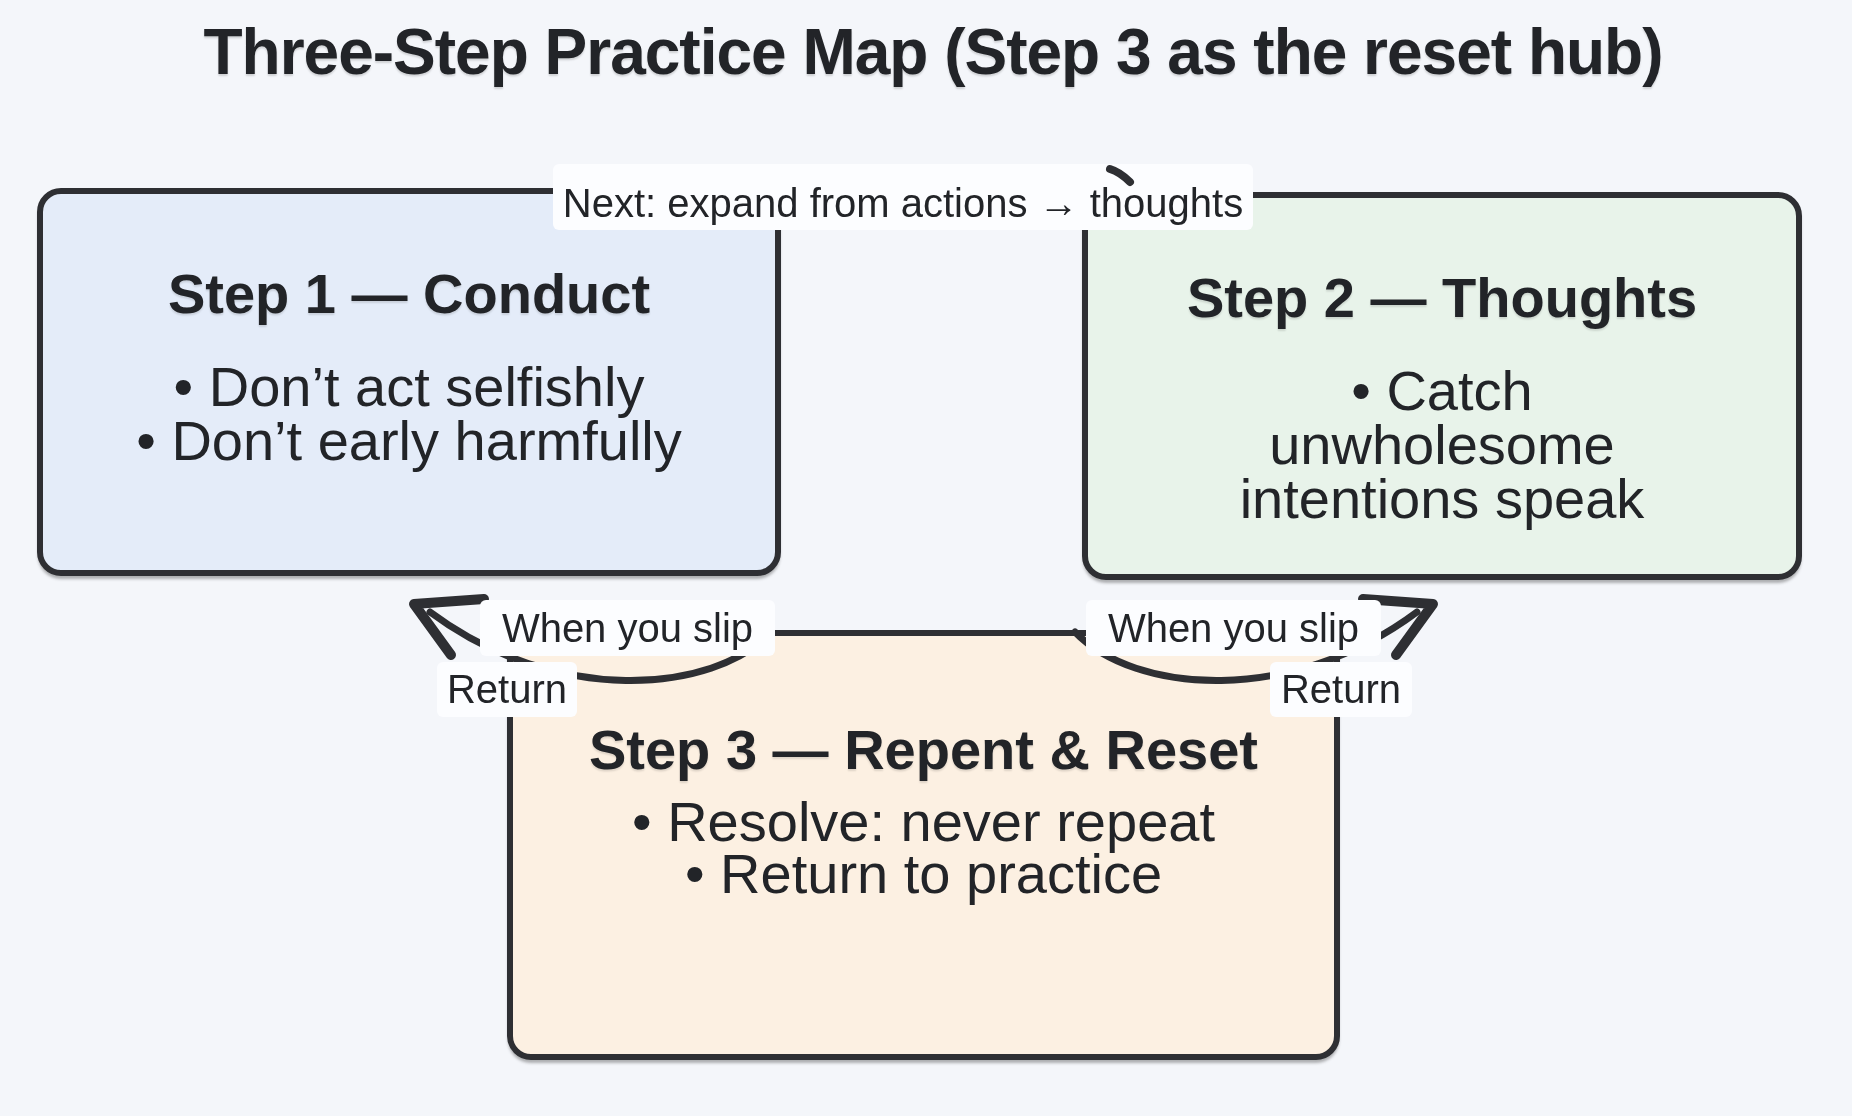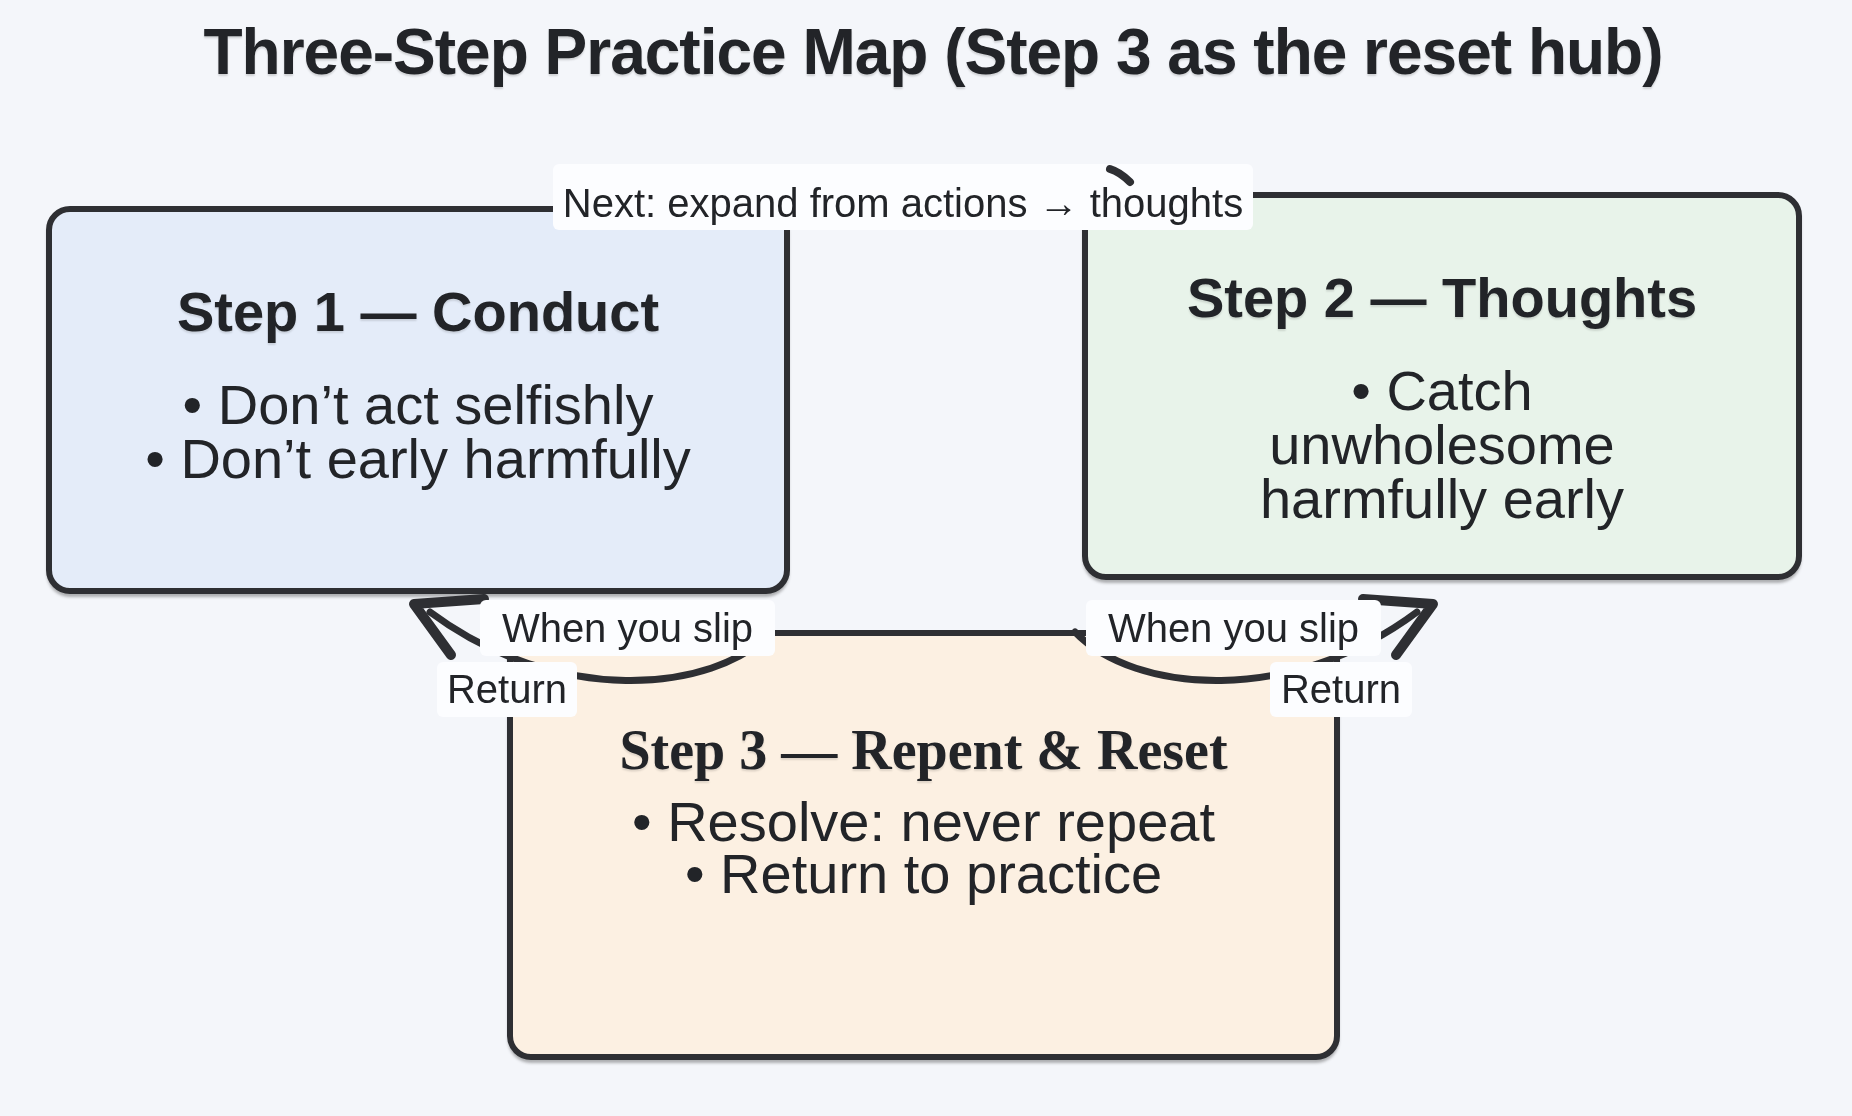--- a/index.html
+++ b/index.html
@@ -35,33 +35,33 @@
     position:absolute;
     background:#fff;
     border:6px solid var(--border);
     border-radius:24px;
     z-index:1;
     display:flex;
     flex-direction:column;
     align-items:center;
     box-shadow:0 4px 3px -1px rgba(40,40,40,0.35);
   }
-  .box-step1{left:37px;top:206px;width:744px;height:388px;background:var(--step1-fill);margin-left:9px;}
+  .box-step1{left:37px;top:188px;width:744px;height:388px;background:var(--step1-fill);}
   .box-step2{left:1082px;top:192px;width:720px;height:388px;background:var(--step2-fill);}
   .box-step3{left:507px;top:630px;width:833px;height:430px;background:var(--step3-fill);}
   .box-title{
     font-size:56px;
     font-weight:bold;
     line-height:60px;
     text-align:center;
     text-shadow:0 2px 2px rgba(0,0,0,0.12);
     white-space:nowrap;
   }
   .box-step1 .box-title,.box-step2 .box-title{margin-top:70px;}
-  .box-step3 .box-title{margin-top:84px;font-family:Liberation Serif, serif;}
+  .box-step3 .box-title{margin-top:84px;}
   .bullets{
     list-style:none;
     text-align:center;
     font-size:56px;
   }
   .box-step1 .bullets,.box-step2 .bullets{margin-top:36px;}
   .box-step3 .bullets{margin-top:16px;}
   .box-step1 .bullets li,.box-step3 .bullets li{line-height:54px;white-space:nowrap;}
   .box-step3 .bullets li{line-height:52px;}
   .box-step2 .bullets li{line-height:54px;width:424px;}
@@ -109,21 +109,21 @@
     <div class="box-title">Step 1 — Conduct</div>
     <ul class="bullets">
       <li>• Don’t act selfishly</li>
       <li>• Don’t early harmfully</li>
     </ul>
   </div>
 
   <div class="box box-step2">
     <div class="box-title">Step 2 — Thoughts</div>
     <ul class="bullets">
-      <li>• Catch unwholesome harmfully early</li>
+      <li>• Catch unwholesome intentions speak</li>
     </ul>
   </div>
 
   <div class="box box-step3">
     <div class="box-title">Step 3 — Repent &amp; Reset</div>
     <ul class="bullets">
       <li>• Resolve: never repeat</li>
       <li>• Return to practice</li>
     </ul>
   </div>

